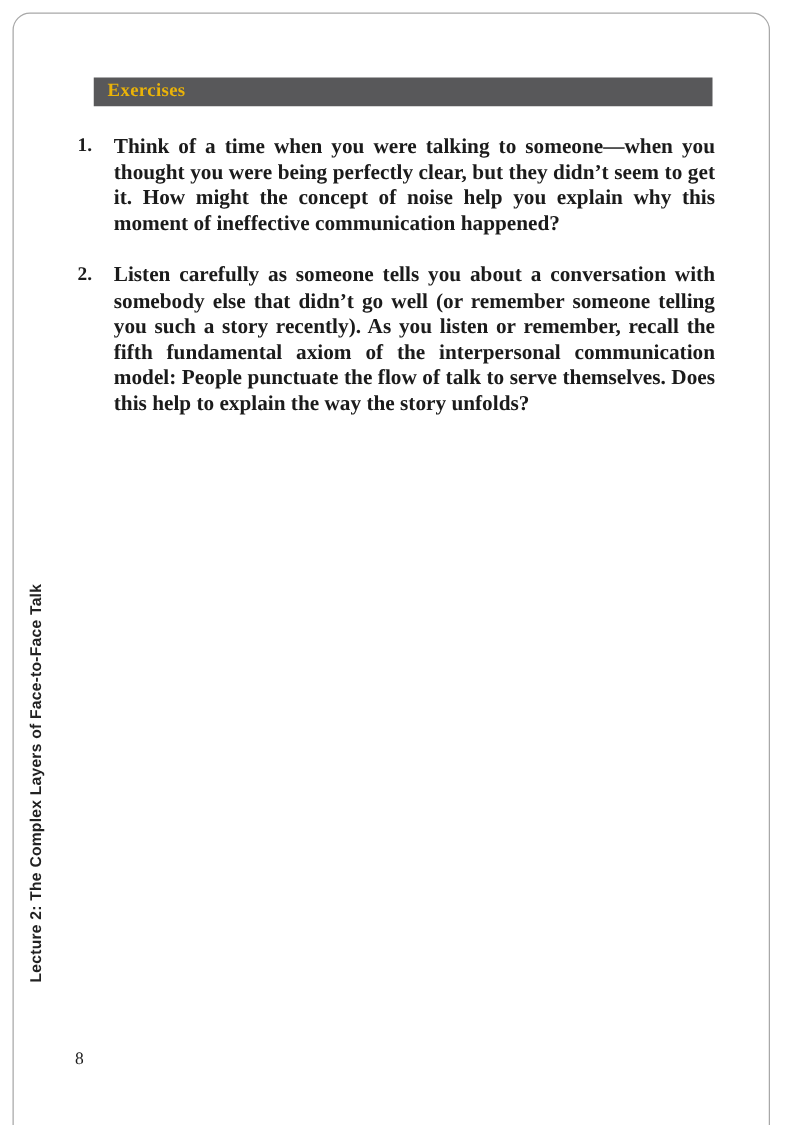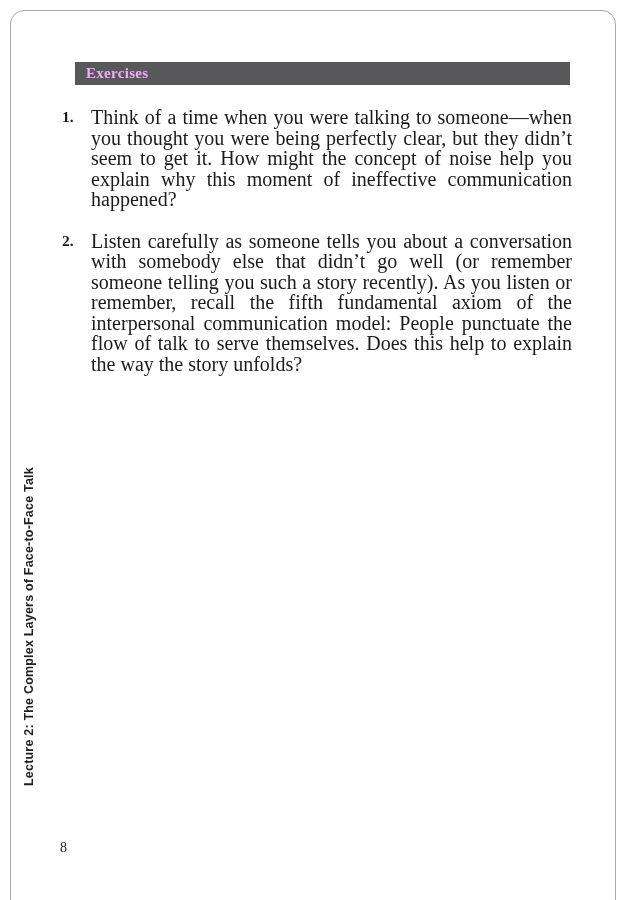--- a/index.html
+++ b/index.html
@@ -57,23 +57,24 @@
     color: #1b1b1b;
   }
   .exercise-number {
     flex: 0 0 29px;
     font-weight: bold;
     font-size: 15.5px;
     line-height: 20.5px;
   }
   .exercise-text {
     flex: 1 1 auto;
-    font-size: 20px;
+    font-size: 17px;
     line-height: 20.5px;
     text-align: justify;
+    font-weight: bold;
   }
   .vertical-label {
     position: absolute;
     left: 22px;
     top: 786px;
     transform: rotate(-90deg);
     transform-origin: left top;
     white-space: nowrap;
     font-family: "Liberation Sans", sans-serif;
     font-weight: bold;
@@ -93,21 +94,21 @@
 <body>
 
 <div class="page">
 
   <div class="page-border" style="border-color: rgb(168, 168, 168);"></div>
 
   <div class="vertical-label">Lecture 2: The Complex Layers of Face-to-Face Talk</div>
 
   <div class="content">
 
-    <div class="header-bar" style="background: rgb(88, 88, 90); color: #f0abfc;">
+    <div class="header-bar" style="background: rgb(88, 88, 90); color: #eab308;">
       <span>Exercises</span>
     </div>
 
     <div class="exercise-list">
 
       <div class="exercise" style="color: rgb(27, 27, 27);">
         <div class="exercise-number">1.</div>
         <div class="exercise-text">Think of a time when you were talking to someone—when you thought you were being perfectly clear, but they didn’t seem to get it. How might the concept of noise help you explain why this moment of ineffective communication happened?</div>
       </div>
 

